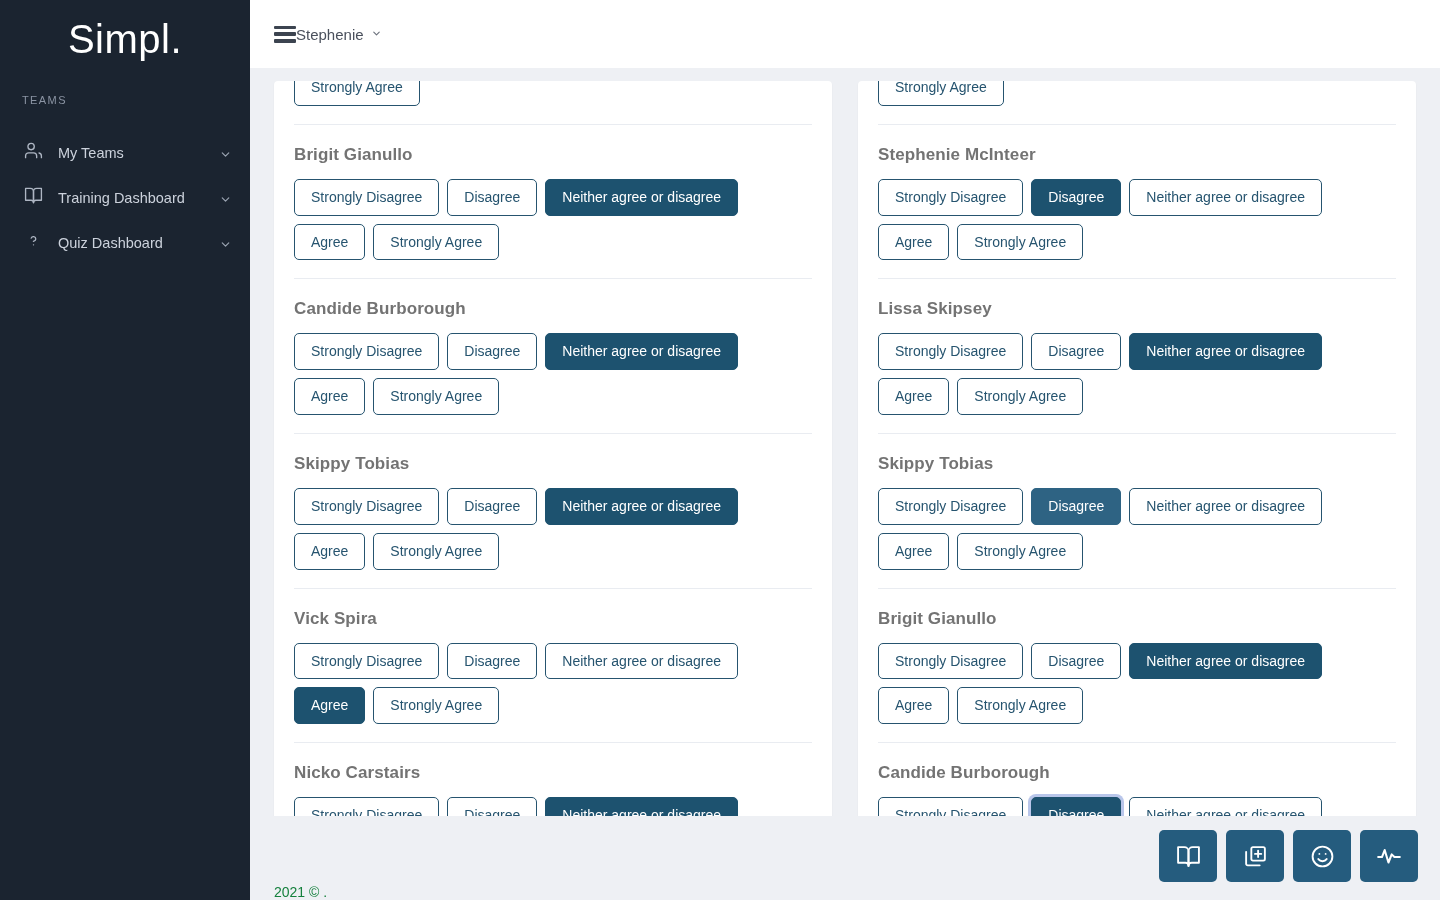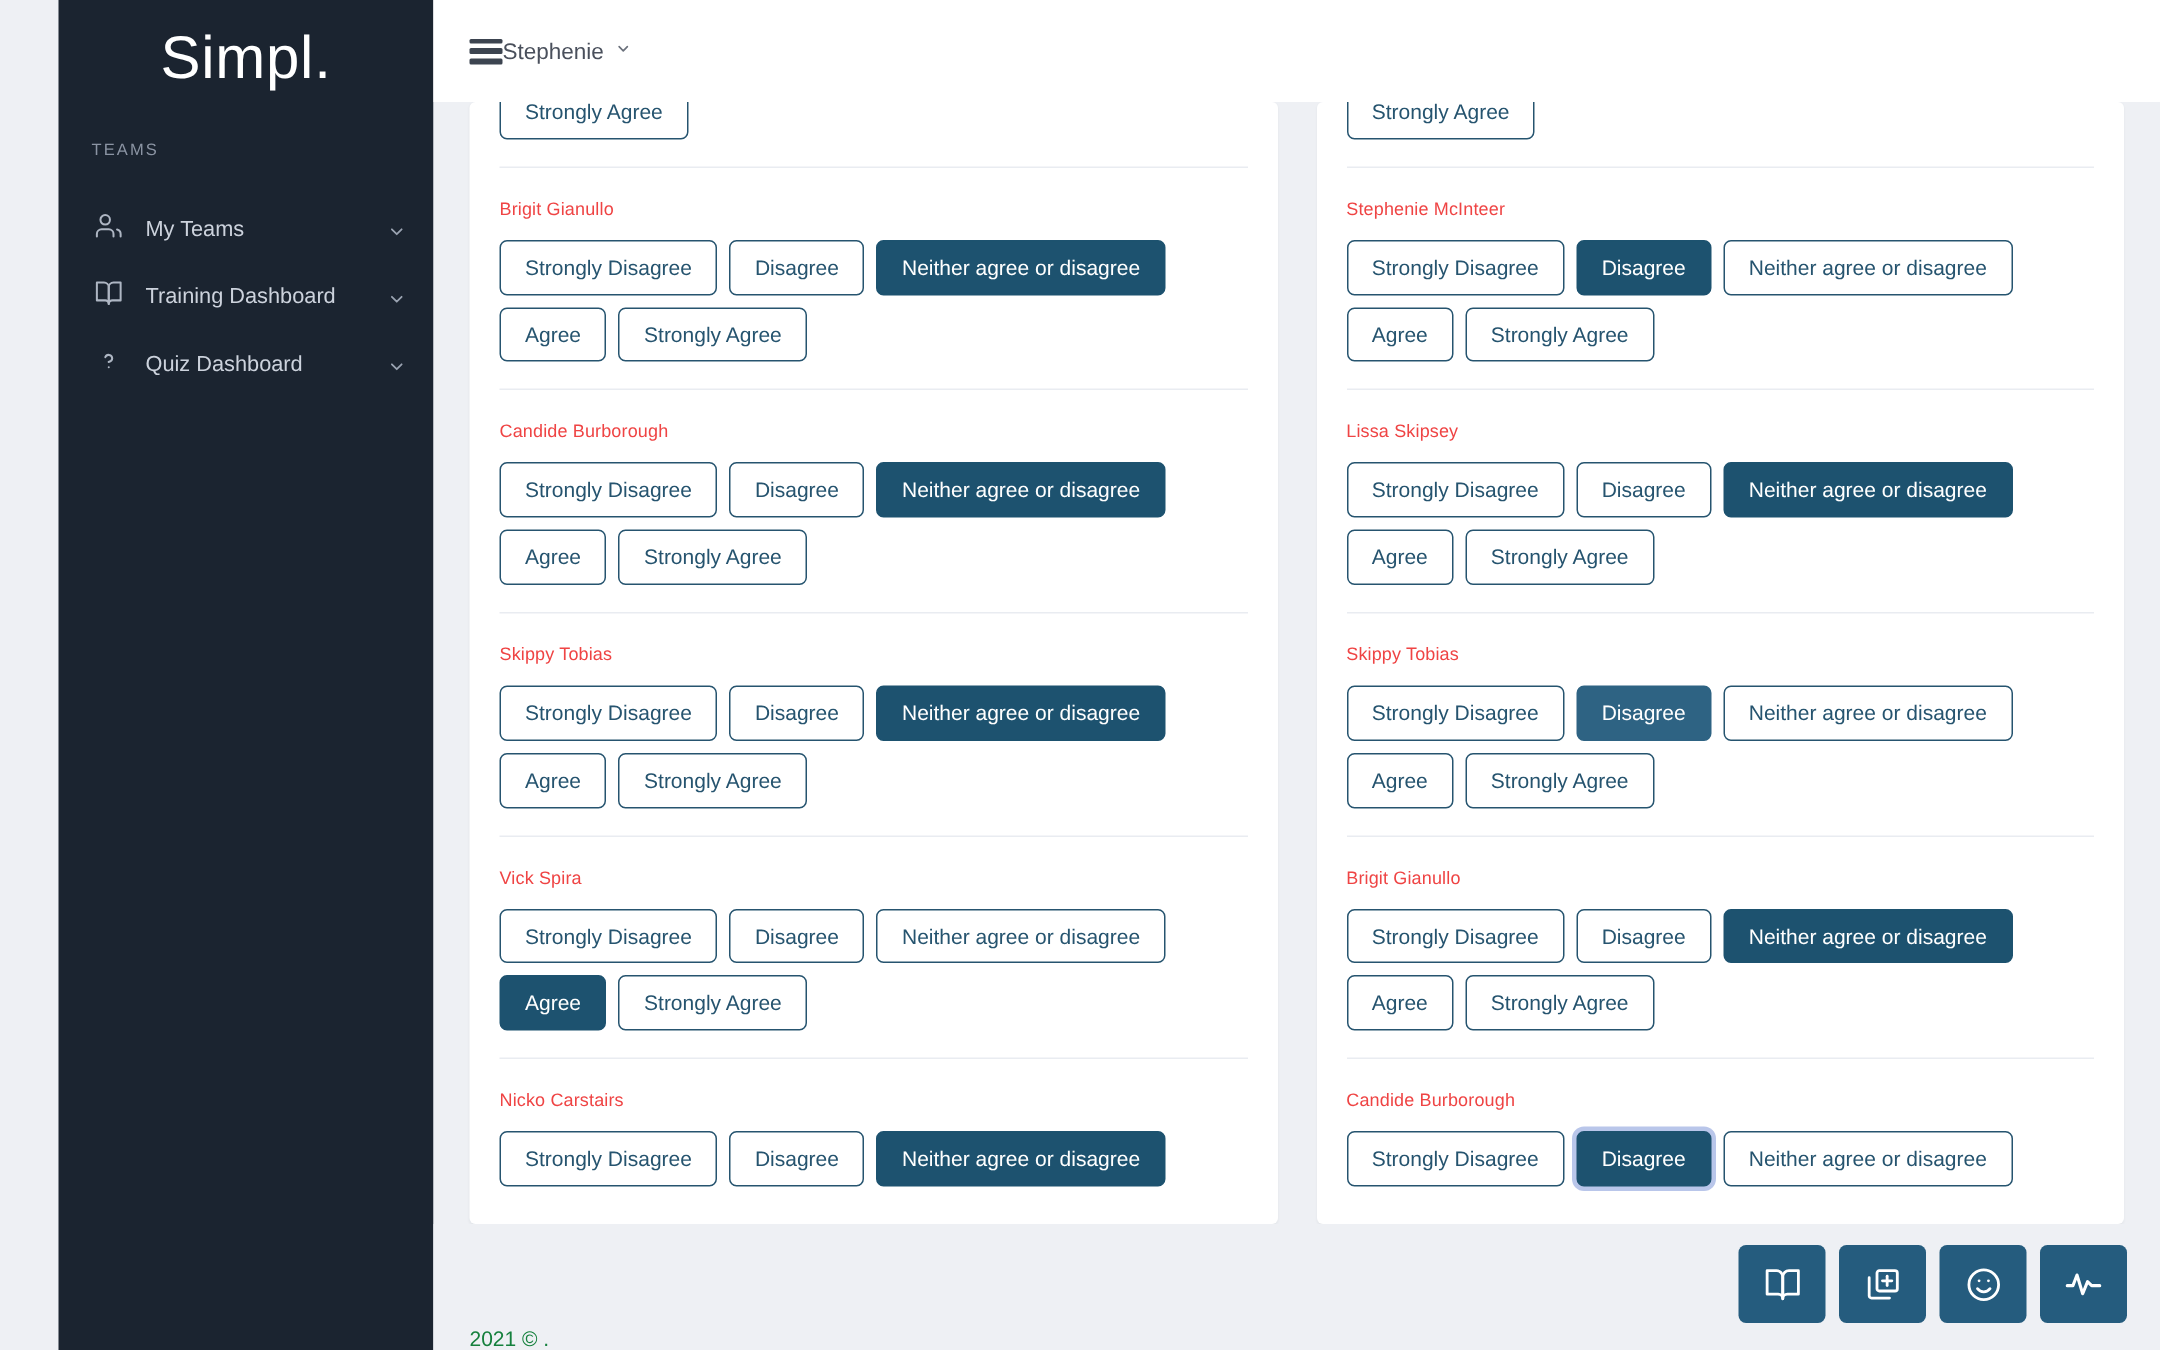--- a/index.html
+++ b/index.html
@@ -9,21 +9,21 @@
     background: #eef0f4;
     overflow: hidden;
   }
 
   .app { display: flex; width: 1440px; height: 900px; }
 
   
   .sidebar {
     width: 250px; min-width: 250px; height: 900px;
     background: #1b2430;
-    display: flex; flex-direction: column; margin-left: 39px;
+    display: flex; flex-direction: column;
   }
   .brand {
     height: 72px;
     display: flex; align-items: center; justify-content: center;
     color: #ffffff;
     font-size: 40px;
     font-weight: 300;
     letter-spacing: 0.5px;
     padding-top: 6px;
   }
@@ -91,33 +91,33 @@
     gap: 26px;
     align-items: flex-start;
     overflow: hidden;
     position: relative;
   }
   .card {
     background: #ffffff;
     border-radius: 4px;
     flex: 1;
     height: 748px;
-    margin-top: 0;
+    margin-top: 13px;
     padding: 0 20px;
     box-shadow: 0 1px 2px rgba(20,30,45,0.05);
     overflow: hidden;
   }
 
   .qblock { padding: 0 0 18px 0; border-bottom: 1px solid #e9ecf1; }
   .qblock:last-child { border-bottom: none; }
 
   .person-name {
-    font-size: 12px;
-    font-weight: 400;
-    color: #ef4444;
+    font-size: 17px;
+    font-weight: 700;
+    color: #737373;
     padding: 20px 0 14px 0;
     letter-spacing: 0.1px;
   }
   .opts { display: flex; flex-wrap: wrap; gap: 8px; max-width: 540px; }
   .opt {
     border: 1px solid #26546f;
     background: #ffffff;
     color: #26546f;
     font-family: "Liberation Sans", sans-serif;
     font-size: 14px;

